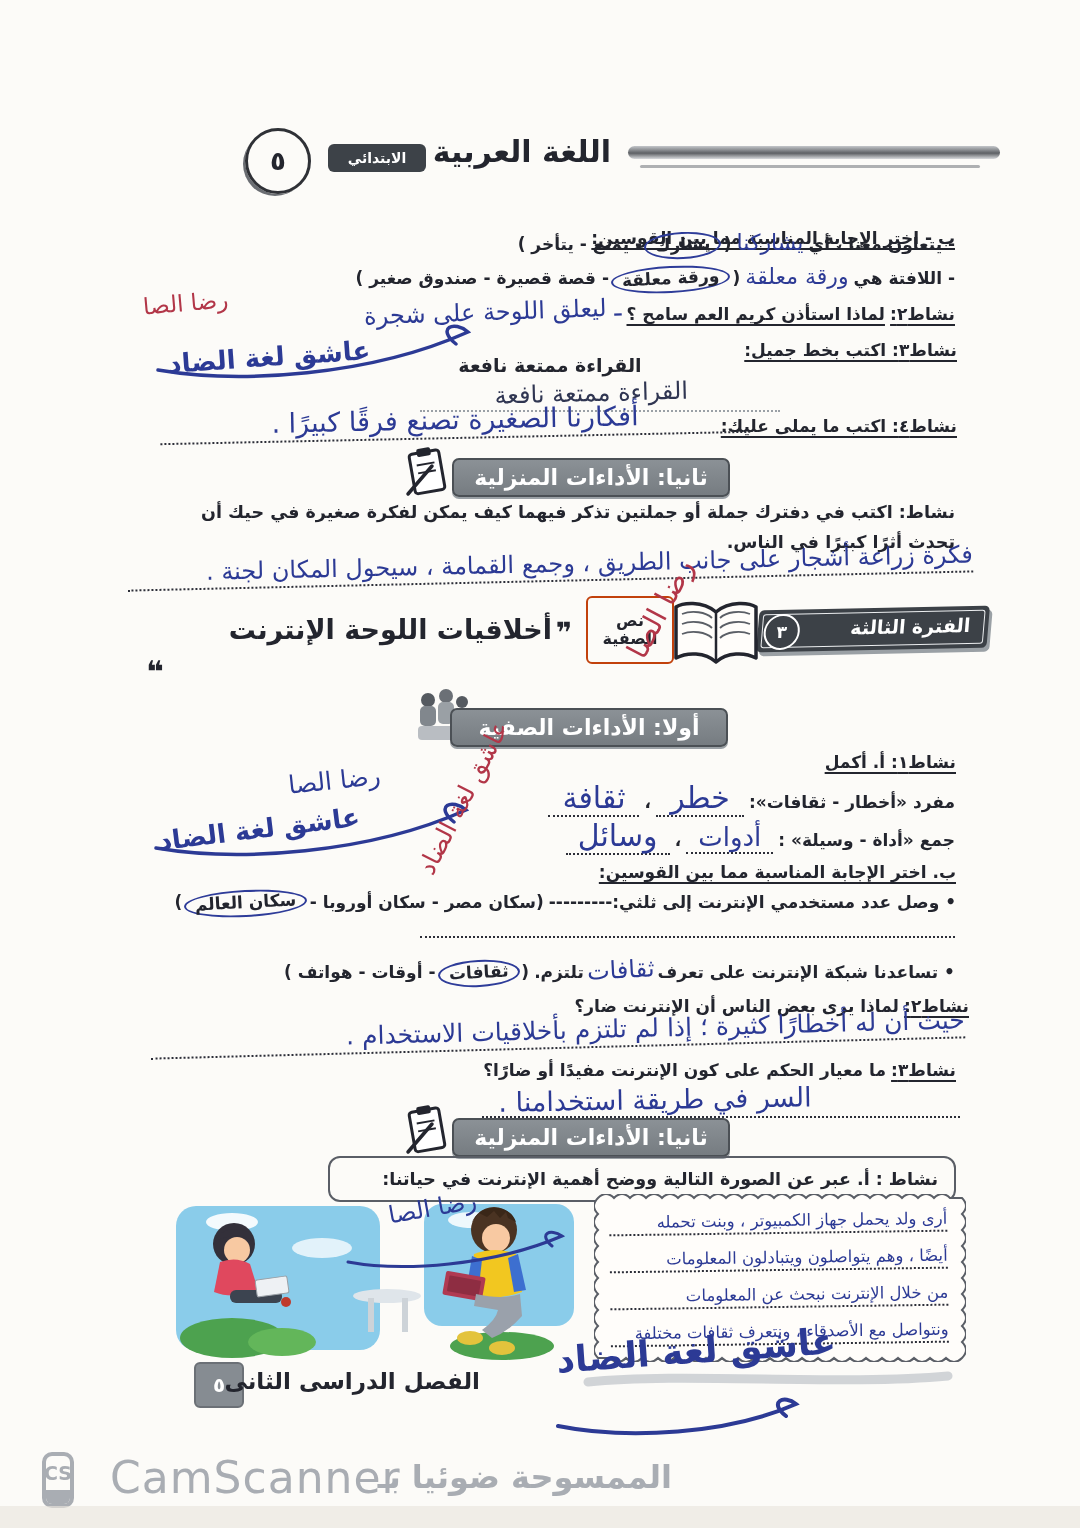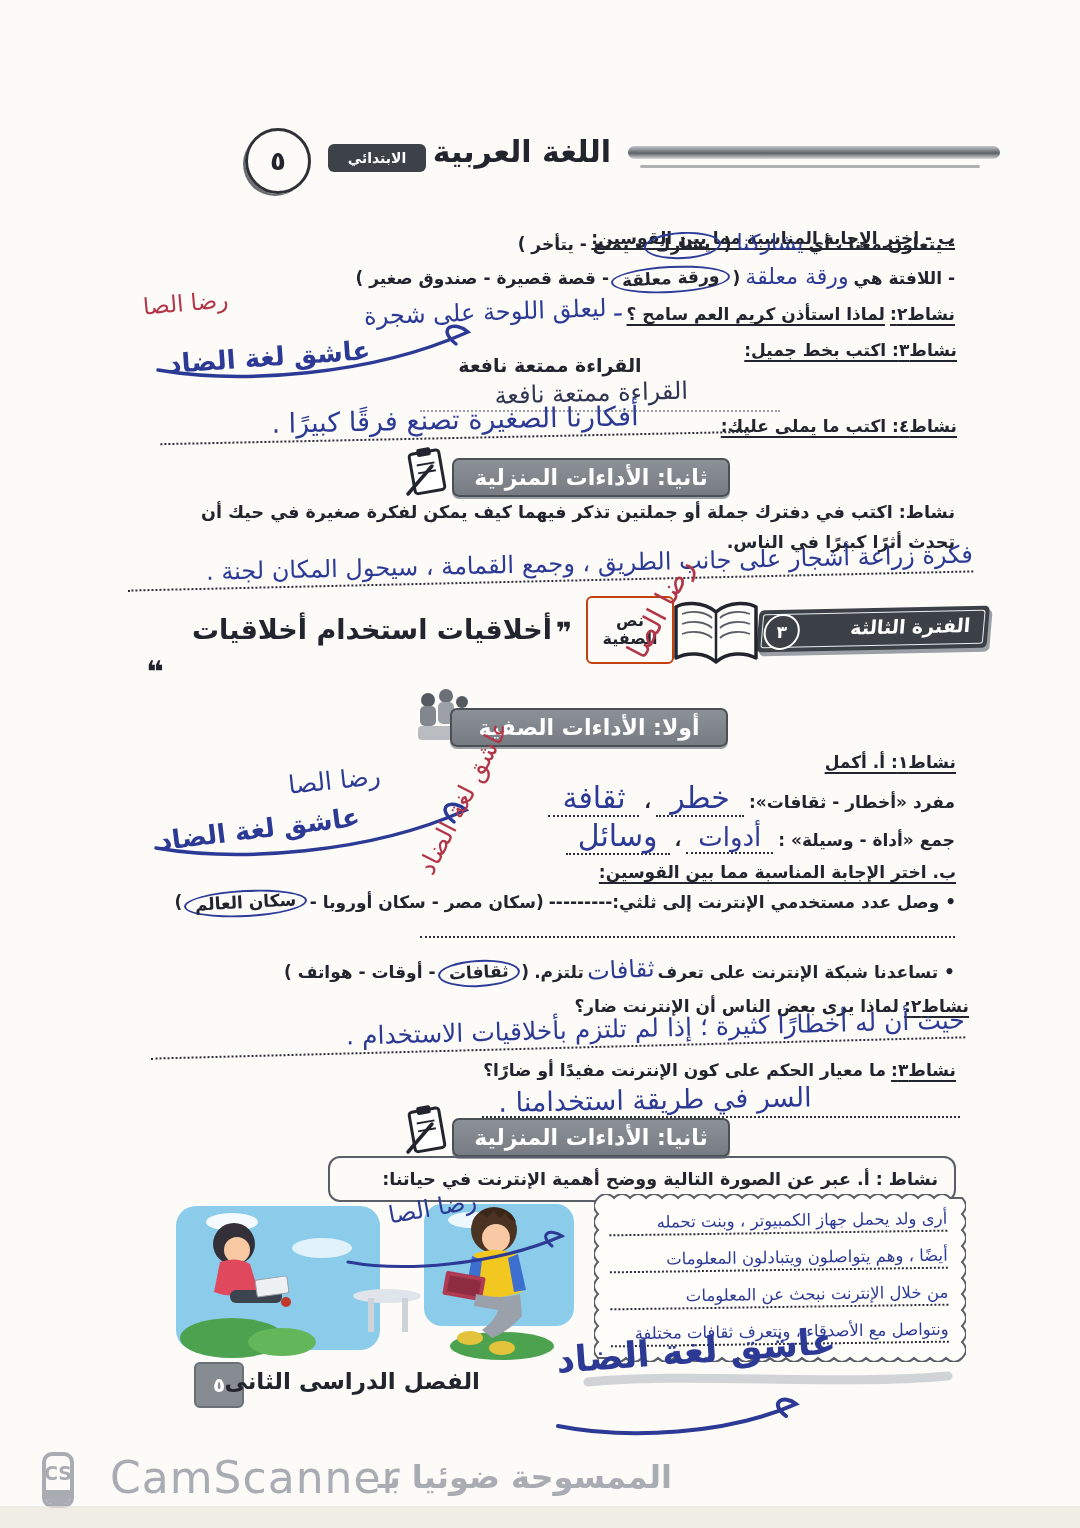--- a/index.html
+++ b/index.html
@@ -115,21 +115,21 @@
   <path d="M80,16 C70,12 56,14 50,20 M80,26 C70,22 56,24 50,30 M80,36 C70,32 56,34 50,40" fill="none" stroke="#5b5f66" stroke-width="1.8"></path>
 </svg>
 
 <div class="p center" style="left:586px;top:596px;width:84px;height:64px;border:2px solid #c2410c;border-radius:6px;
             display:flex;flex-direction:column;align-items:center;justify-content:center;line-height:1.15;">
   <span class="printed" style="font-size:16px;">نص</span>
   <span class="printed" style="font-size:16px;">الصفية</span>
 </div>
 
 <span class="p printed" style="left:556px;top:616px;font-size:28px;">❞</span>
-<div class="p printed rtl" style="left:180px;top:614px;width:372px;font-size:27px;">أخلاقيات استخدام أخلاقيات</div>
+<div class="p printed rtl" style="left:180px;top:614px;width:372px;font-size:27px;">أخلاقيات اللوحة الإنترنت</div>
 <span class="p printed" style="left:146px;top:654px;font-size:30px;">❝</span>
 
 <div class="p hand red" style="left:620px;top:648px;font-size:29px;color:#b23648;transform:rotate(-62deg);transform-origin:left top;">رضا الصا</div>
 
 <svg class="p" style="left:412px;top:688px;" width="64" height="62" viewBox="0 0 64 62">
   <circle cx="16" cy="12" r="7" fill="#555a60"></circle>
     <circle cx="34" cy="8" r="7" fill="#6b7076"></circle>
   <circle cx="50" cy="14" r="6" fill="#555a60"></circle>
   <rect x="8" y="18" width="16" height="20" rx="5" fill="#81878d"></rect>
   <rect x="26" y="14" width="16" height="22" rx="5" fill="#9aa0a5"></rect>

